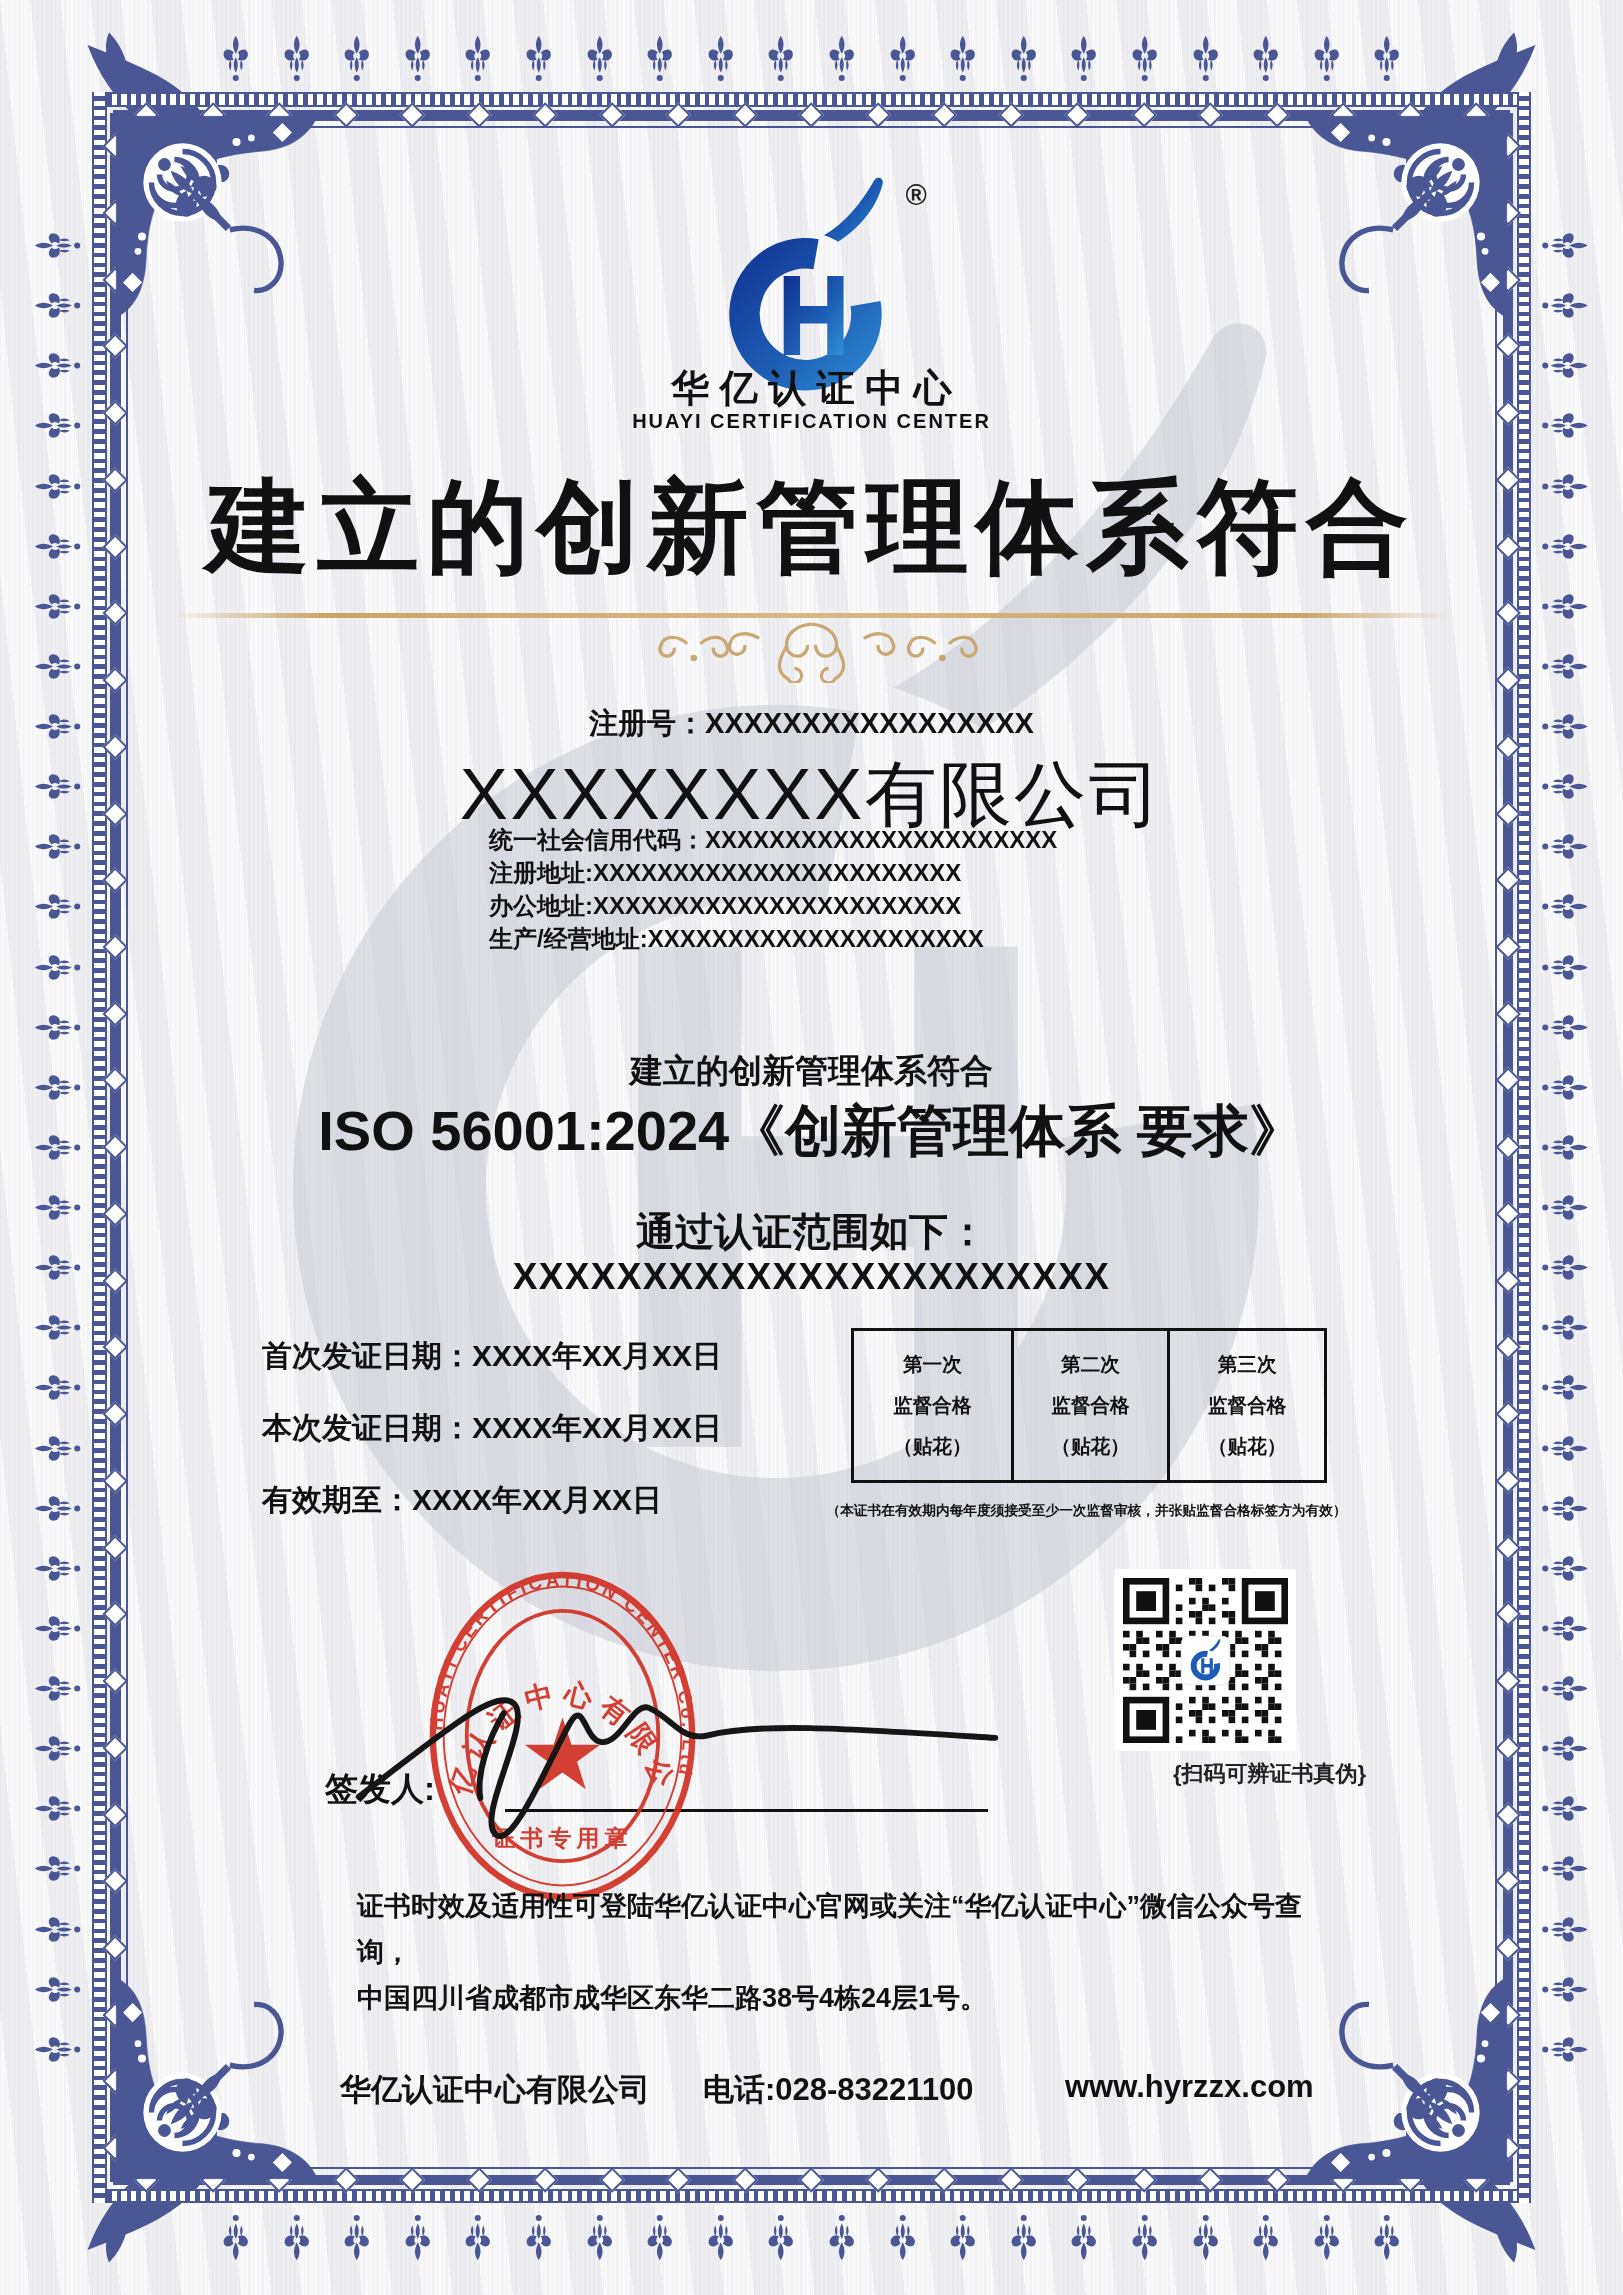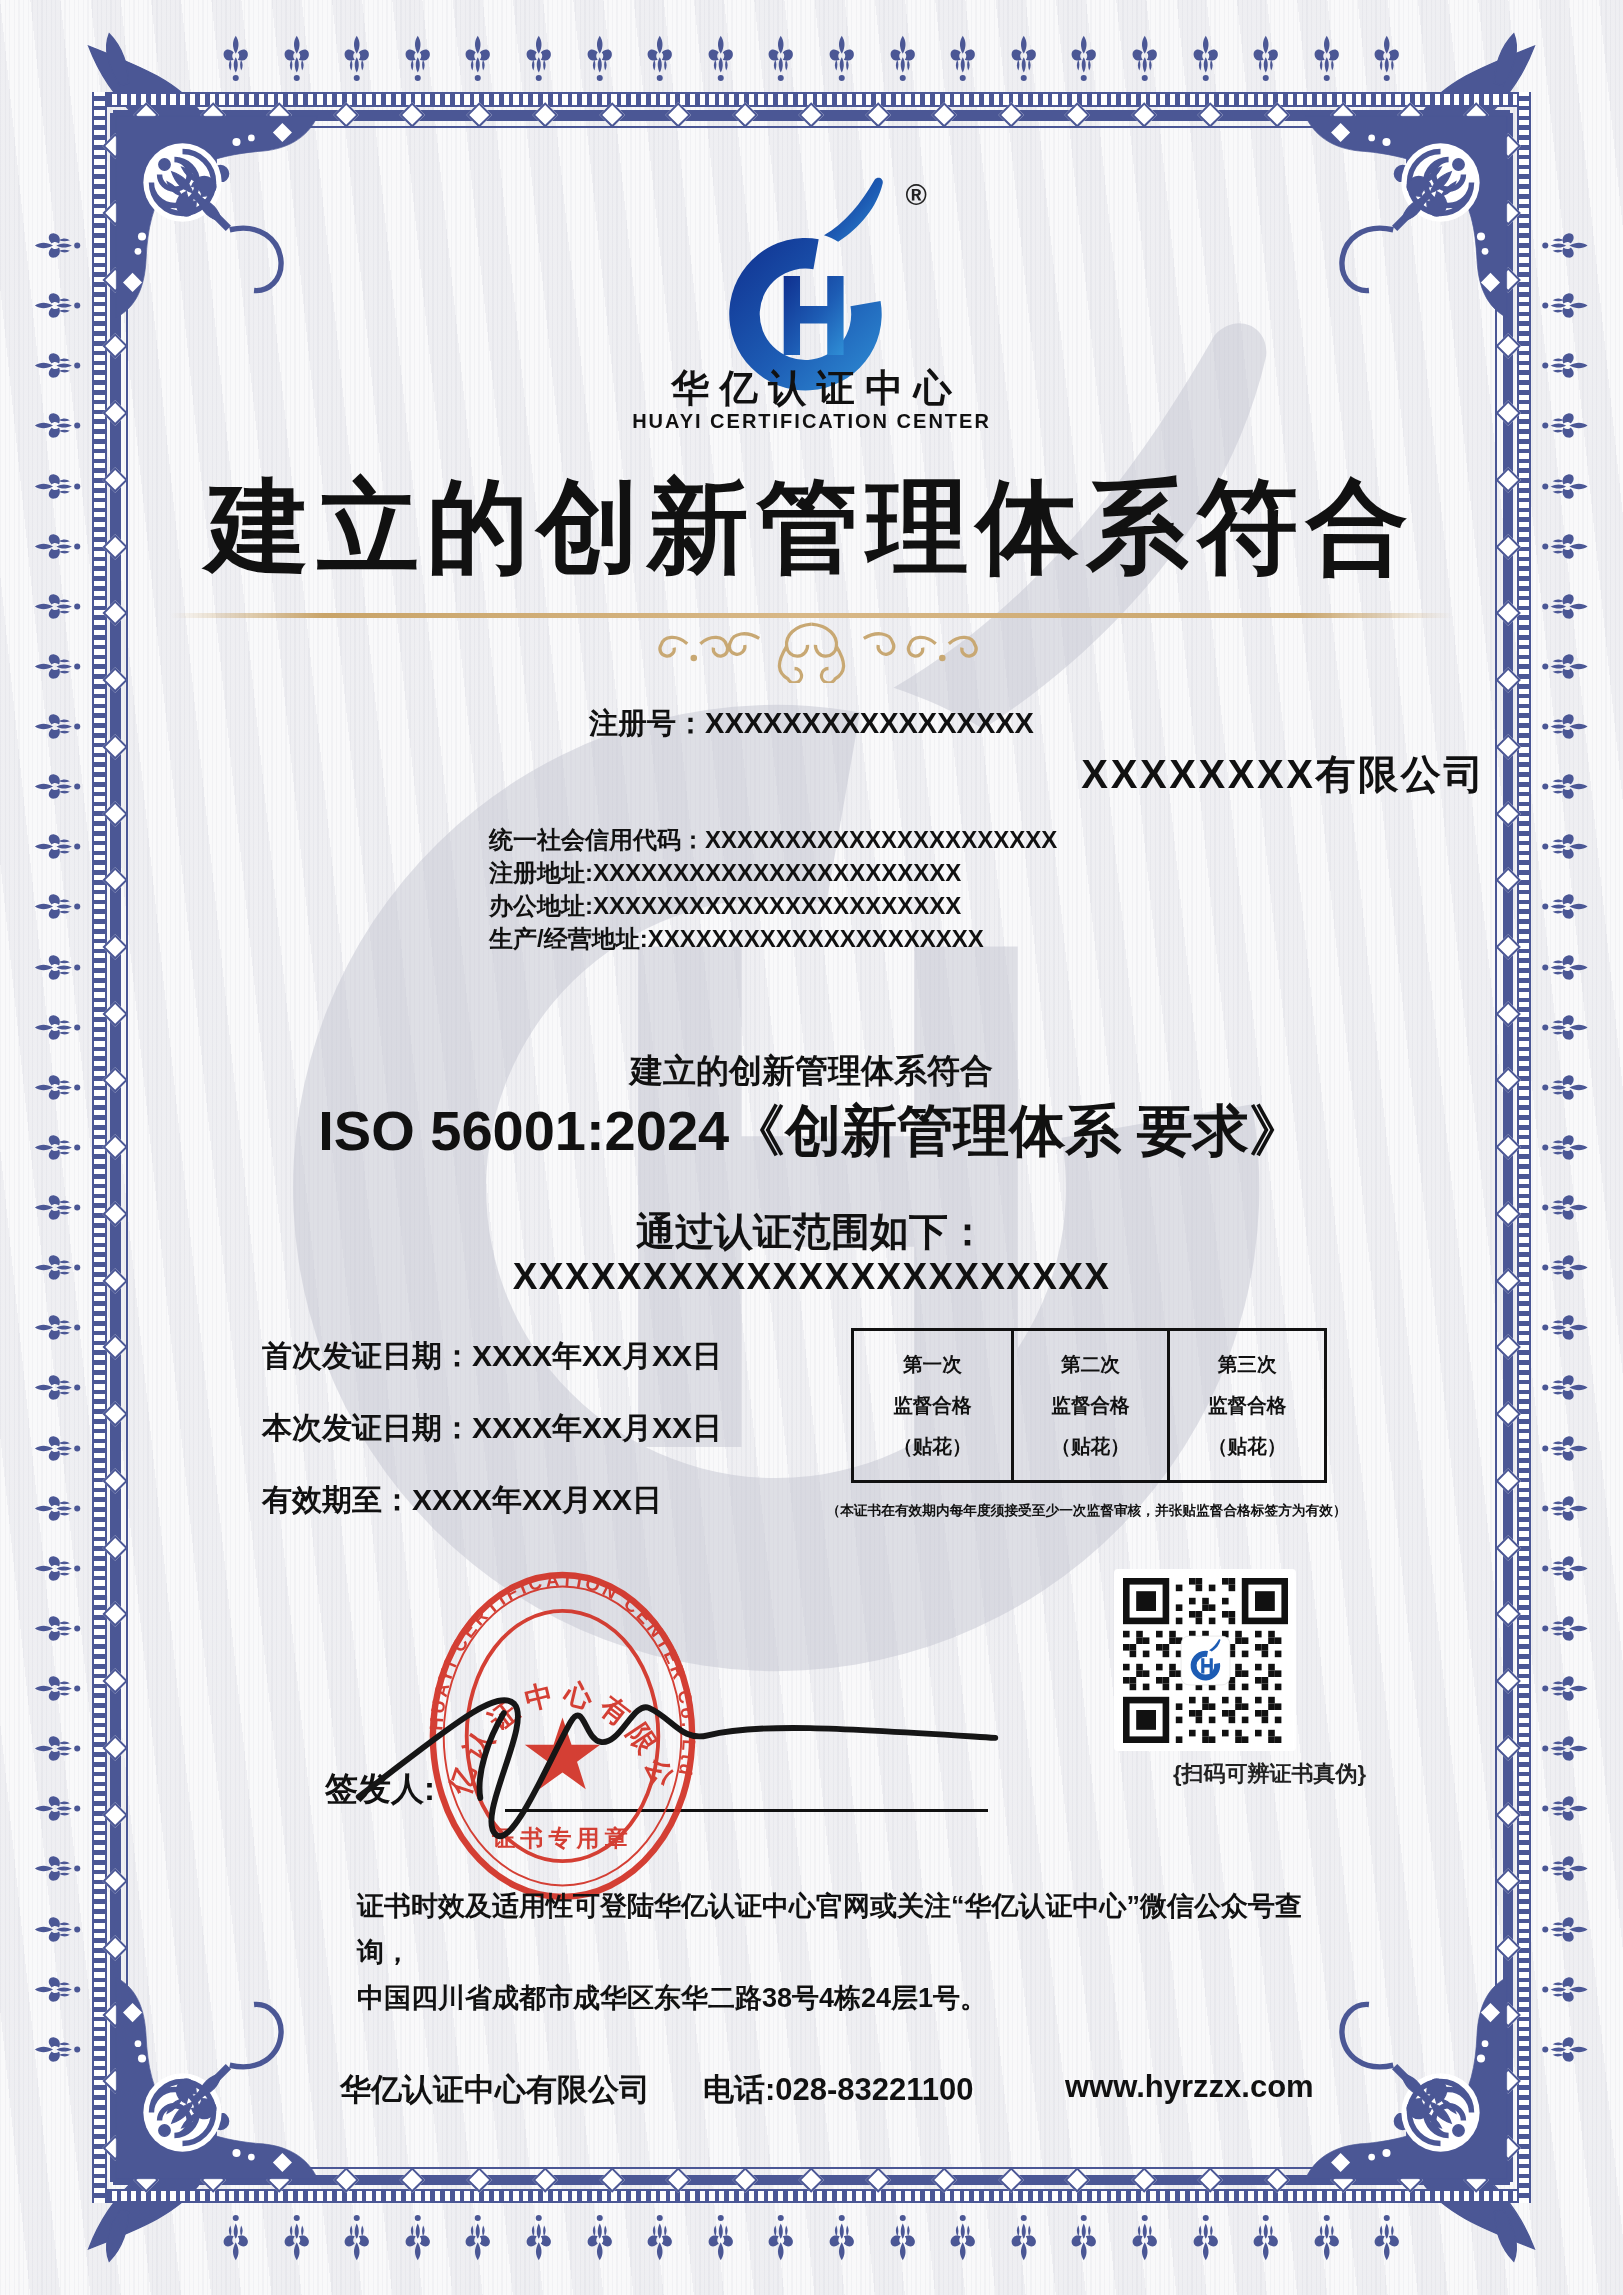--- a/index.html
+++ b/index.html
@@ -59,21 +59,21 @@
   .logo-main{width:196px;height:224px;}
   .reg-mark{position:absolute;top:3.9px;margin-left:-3.9px;font-size:29px;font-weight:700;color:#222;}
   .brand-cn{top:340px;font-size:38px;font-weight:800;letter-spacing:10.5px;text-indent:10.5px;}
   .brand-en{top:387px;font-size:20px;font-weight:800;letter-spacing:2px;}
   .cert-title{top:437px;font-size:102px;font-weight:900;letter-spacing:7.9px;}
   .divider{top:590px;}
   .gold-line{width:1283px;height:4.6px;margin:0 auto;
     background:linear-gradient(90deg,rgba(196,162,107,0) 0%,#c9a469 12%,#d8b887 49%,#d8b887 51%,#c9a469 88%,rgba(196,162,107,0) 100%);}
   .gold-swirls{width:497px;height:63px;margin:2.6px auto 0;}
   .reg-line{top:681px;font-size:29px;font-weight:800;}
-  .company{top:724px;font-size:40px;font-weight:700;letter-spacing:2.6px;text-align:right;}
+  .company{top:724px;font-size:72px;font-weight:400;letter-spacing:2.6px;}
   .info-block{position:absolute;left:489px;top:823px;text-align:left;font-size:24px;font-weight:700;line-height:33px;}
   .conform{top:1026px;font-size:33px;font-weight:900;}
   .standard{top:1071px;font-size:56px;font-weight:900;}
   .scope-label{top:1182px;font-size:39px;font-weight:900;}
   .scope-value{top:1233px;font-size:37px;font-weight:800;letter-spacing:1.3px;}
   .dates{position:absolute;left:262px;top:1320px;text-align:left;font-size:30px;font-weight:800;line-height:72px;}
   .sup-table{position:absolute;left:851px;top:1328px;width:470px;height:149px;border:3.3px solid #111;
     display:grid;grid-template-columns:1fr 1fr 1fr;background:transparent;}
   .sup-cell{border-left:3.3px solid #111;display:flex;flex-direction:column;justify-content:center;align-items:center;
     font-size:19.6px;font-weight:700;line-height:41px;}

